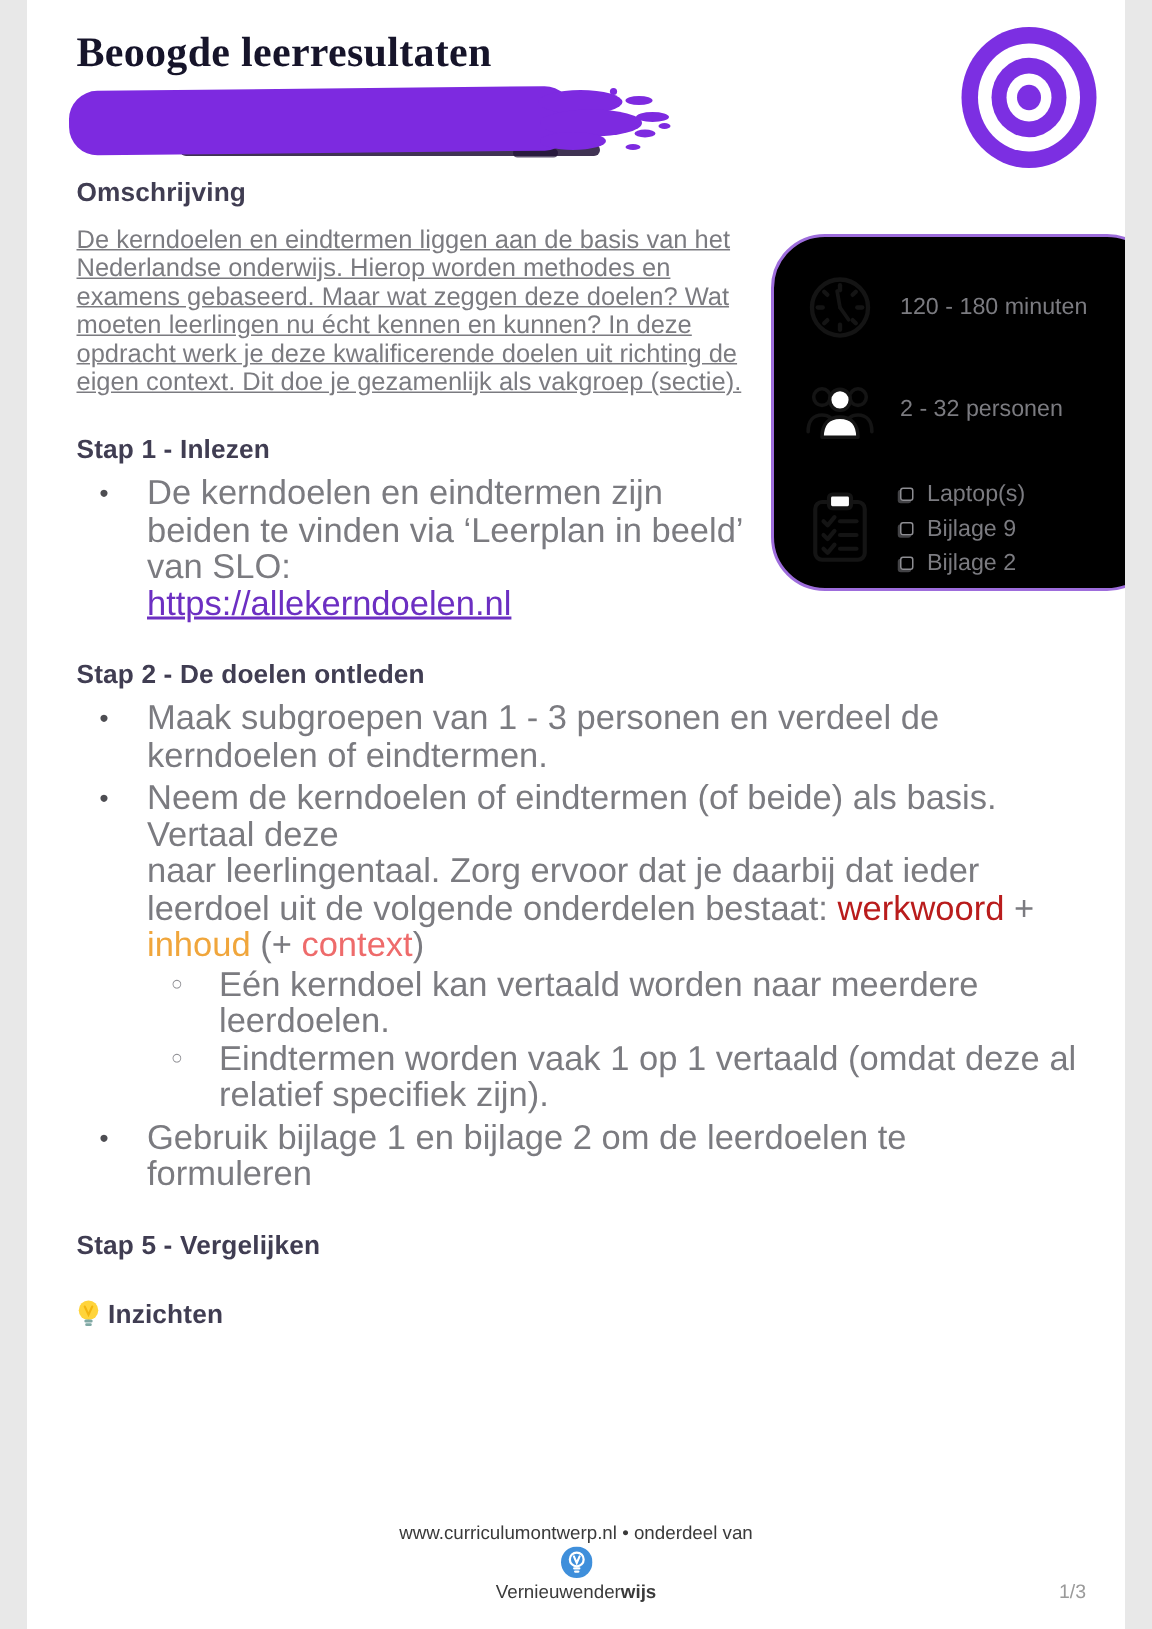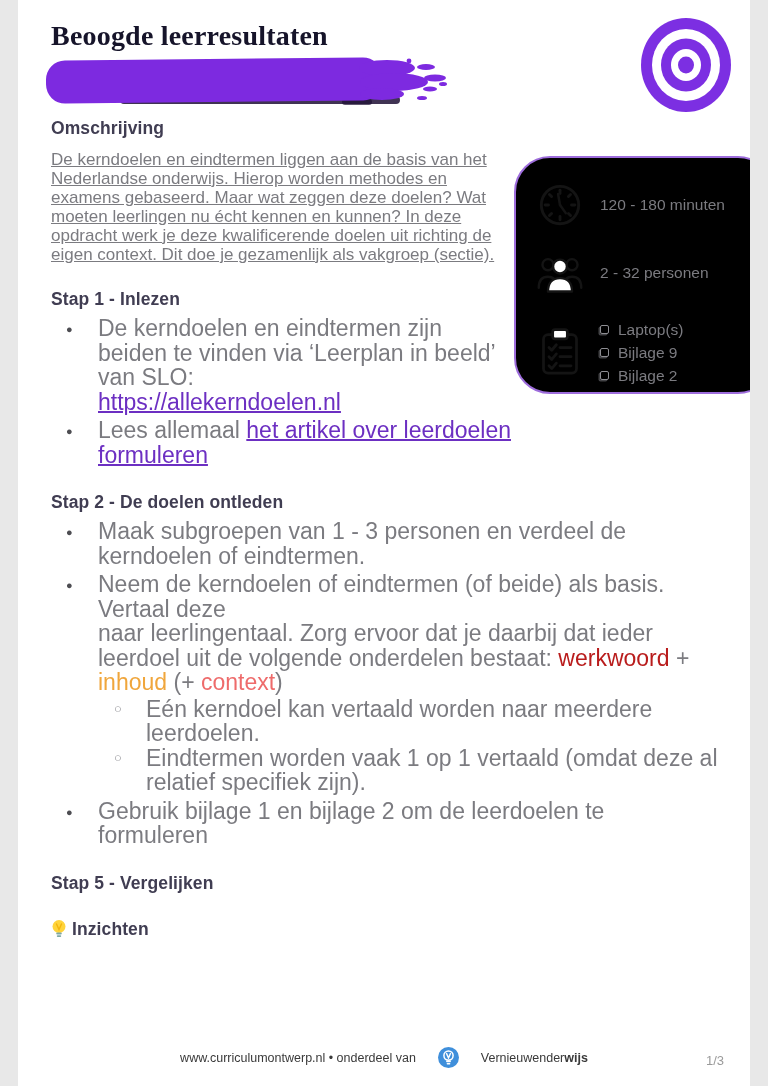--- a/index.html
+++ b/index.html
@@ -60,22 +60,22 @@
     content:"○"; position:absolute; left:16px; top:0px; font-size:13px; color:#8a8a8f;
   }
   a.doclink { color:#6c2fc2; text-decoration:underline; text-decoration-thickness:1.5px; cursor:pointer; }
   a.block { display:table; }
   .kw-werkwoord { color:#b91c1c; }
   .kw-inhoud   { color:#f0a63c; }
   .kw-context  { color:#ee6b6b; }
   
   .footer {
     position:absolute; left:0; right:0; bottom:18px; display:flex;
-    justify-content:center; align-items:center; gap:22px;
-    font-size:12.5px; color:#3a3a3a;
+    justify-content:center; align-items:center; gap:2px;
+    font-size:12.5px; color:#3a3a3a;flex-direction:column;
   }
   .brand { font-weight:normal; }
   .brand b { font-weight:bold; }
   .page-num { position:absolute; right:26px; bottom:18px; font-size:13px; color:#9a9a9a; }
 </style>
 </head>
 <body>
 
 <div class="page">
 
@@ -178,23 +178,20 @@
       <p class="para narrow">De kerndoelen en eindtermen liggen aan de basis van het Nederlandse onderwijs. Hierop worden methodes en examens gebaseerd. Maar wat zeggen deze doelen? Wat moeten leerlingen nu écht kennen en kunnen? In deze opdracht werk je deze kwalificerende doelen uit richting de eigen context. Dit doe je gezamenlijk als vakgroep (sectie).</p>
     </section>
 
     <section class="section">
       <h2>Stap 1 - Inlezen</h2>
       <ul class="bullets narrow">
         <li>
           <span>De kerndoelen en eindtermen zijn beiden te vinden via ‘Leerplan in beeld’ van SLO:</span>
           <a class="doclink block">https://allekerndoelen.nl</a>
         </li>
-        <li>
-          <span>Lees allemaal </span><a class="doclink">het artikel over leerdoelen formuleren</a>
-        </li>
       </ul>
     </section>
 
     <section class="section">
       <h2>Stap 2 - De doelen ontleden</h2>
       <ul class="bullets">
         <li><span>Maak subgroepen van 1 - 3 personen en verdeel de kerndoelen of eindtermen.</span></li>
         <li>
           <span>Neem de kerndoelen of eindtermen (of beide) als basis. Vertaal deze</span><br>
           <span>naar leerlingentaal. Zorg ervoor dat je daarbij dat ieder leerdoel uit de volgende onderdelen bestaat: </span><span class="kw-werkwoord">werkwoord</span><span> + </span><span class="kw-inhoud">inhoud</span><span> (+ </span><span class="kw-context">context</span><span>)</span>

